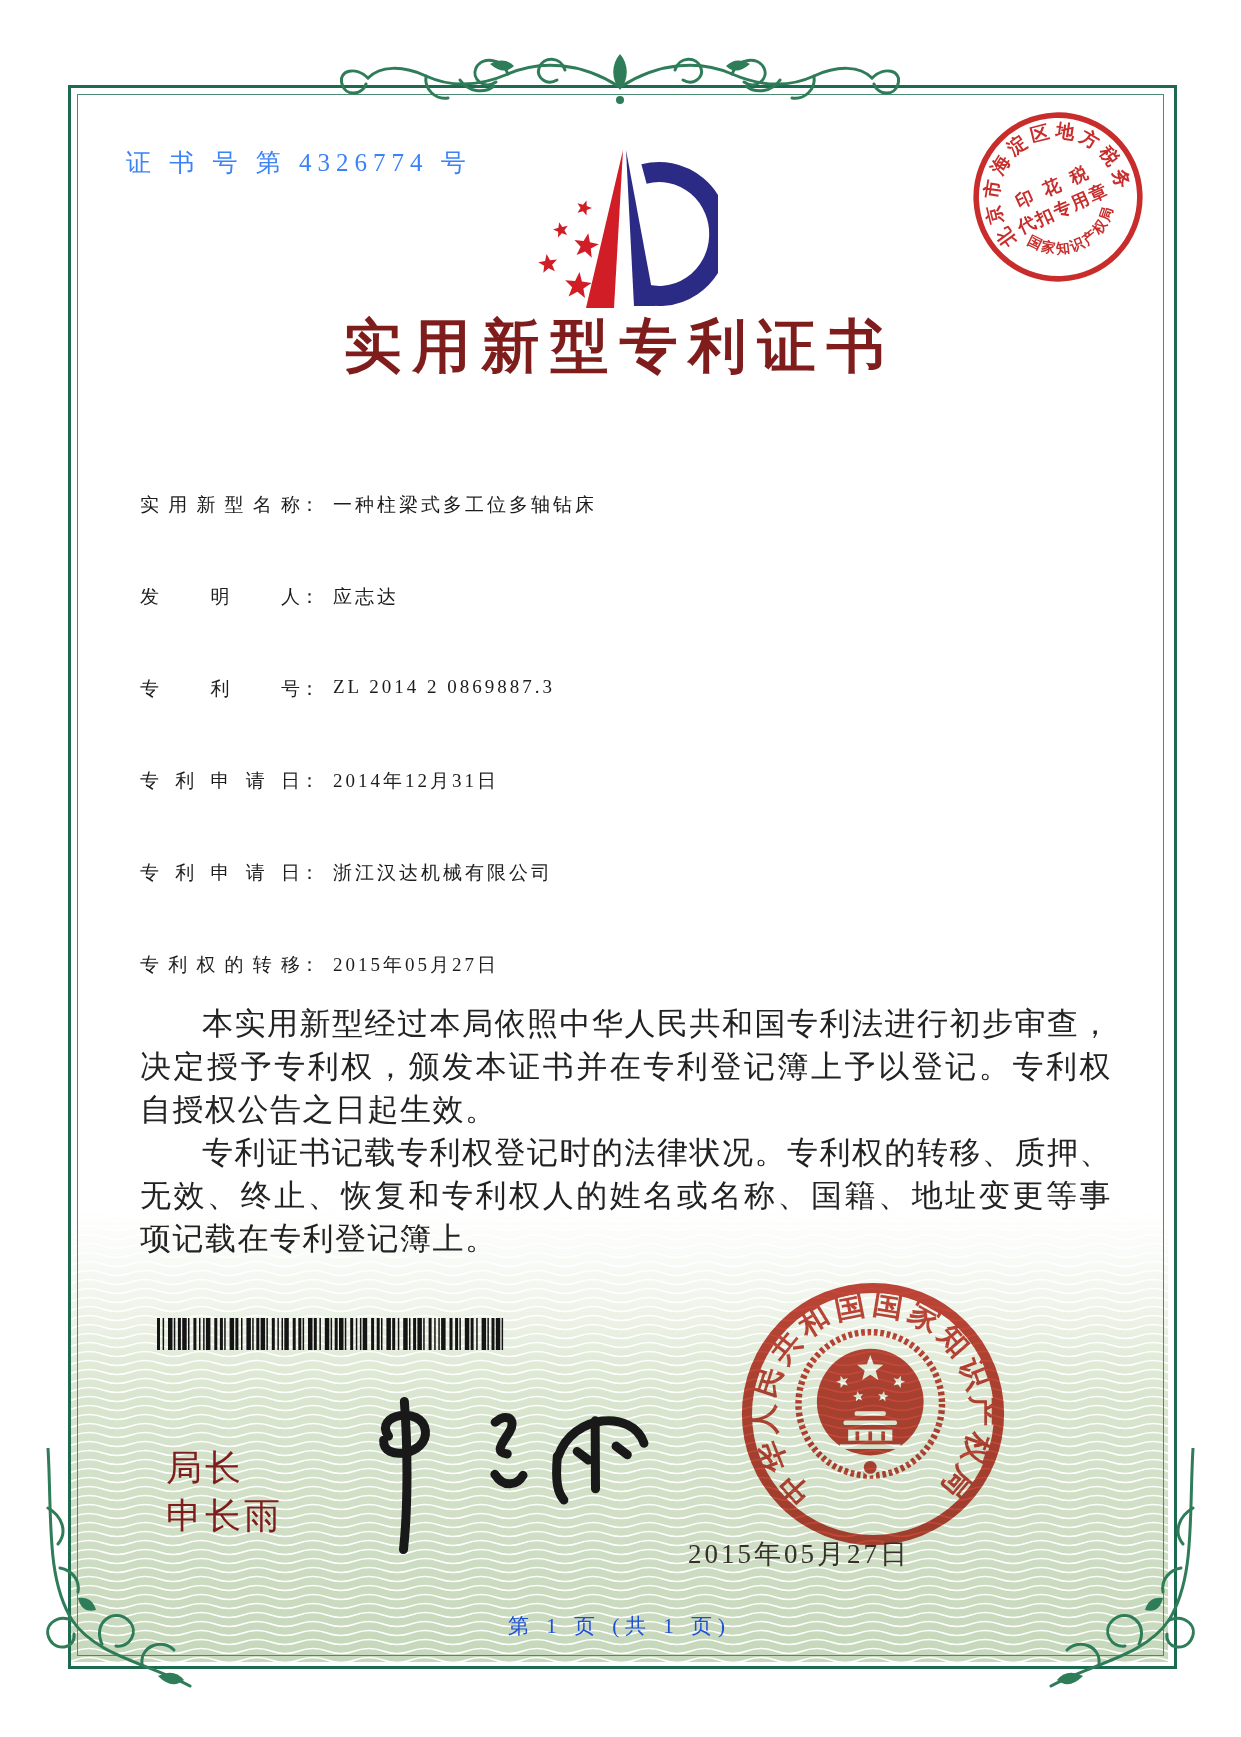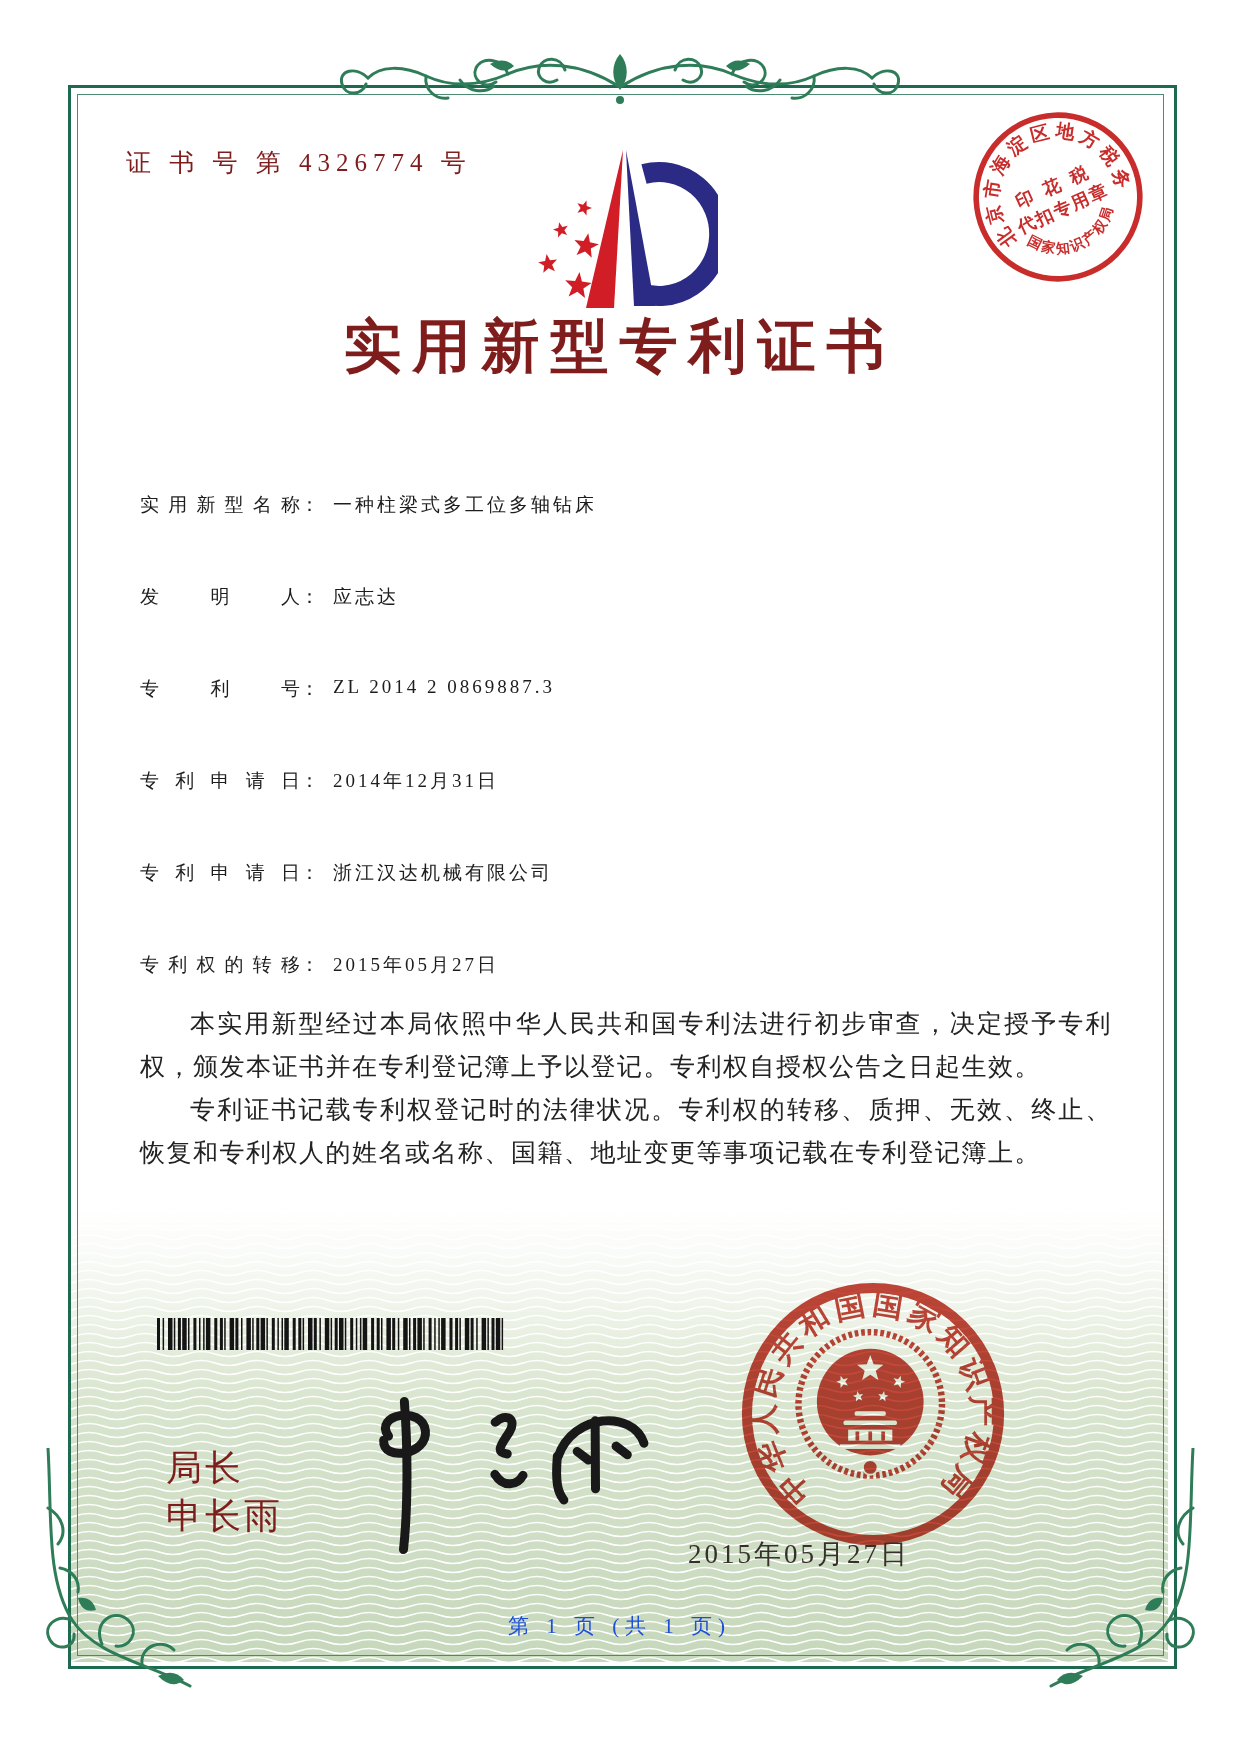--- a/index.html
+++ b/index.html
@@ -18,32 +18,32 @@
     mask-image:linear-gradient(180deg,transparent 0,rgba(0,0,0,.55) 95px,#000 210px);
   }
   .guilloche svg{position:absolute;left:0;top:0;}
   #wave-svg path{fill:none;stroke:#ffffff;stroke-width:1.6;}
   
   .ornament path, .ornament circle{stroke:#2e7c58;stroke-width:3;fill:none;stroke-linecap:round;}
   .ornament .fill{fill:#2e7c58;stroke:none;}
   .band{left:340px;top:42px;width:560px;height:82px;z-index:2;}
   .corner{top:1448px;width:160px;height:250px;z-index:2;}
   
-  .cert-no{left:126px;top:146px;font-size:25px;letter-spacing:6px;color:#7f1d1d;z-index:3;}
+  .cert-no{left:126px;top:146px;font-size:25px;letter-spacing:6px;color:#3b82f6;z-index:3;}
   .logo{left:528px;top:146px;width:190px;height:172px;z-index:3;}
   .title{left:68px;top:308px;width:1103px;text-align:center;font-size:58px;font-weight:700;letter-spacing:11px;color:#7f1d1d;z-index:3;}
   
   .fields{left:140px;top:492px;width:980px;z-index:3;font-size:19px;}
   .field-row{height:35px;margin-bottom:57px;white-space:nowrap;}
   .field-label{display:inline-block;width:160px;text-align:justify;text-align-last:justify;vertical-align:top;}
   .field-colon{display:inline-block;vertical-align:top;}
   .field-value{display:inline-block;margin-left:14px;letter-spacing:3px;vertical-align:top;}
   
   .body-text{left:140px;top:1002px;width:972px;z-index:3;}
-  .body-text p{margin:0;font-size:25px;line-height:43px;letter-spacing:1.5px;text-align:justify;text-indent:2em;color:#222;}
+  .body-text p{margin:0;font-size:31px;line-height:43px;letter-spacing:1.5px;text-align:justify;text-indent:2em;color:#222;}
   
   .barcode{left:155px;top:1318px;width:360px;height:32px;z-index:3;}
   #barcode-svg rect{fill:#141414;}
   
   .signer{left:166px;top:1444px;z-index:3;font-family:"Liberation Sans","DejaVu Sans",sans-serif;font-size:36px;line-height:48px;letter-spacing:3px;color:#7f1d1d;}
   .signature{left:345px;top:1392px;width:320px;height:168px;z-index:3;transform:rotate(-2deg);}
   .signature path{fill:none;stroke:#191919;stroke-width:9;stroke-linecap:round;stroke-linejoin:round;}
   
   .tax-stamp{left:965px;top:104px;width:186px;height:186px;z-index:4;mix-blend-mode:multiply;opacity:.95;}
   .office-seal{left:735px;top:1276px;width:276px;height:276px;z-index:4;mix-blend-mode:multiply;opacity:.93;}

